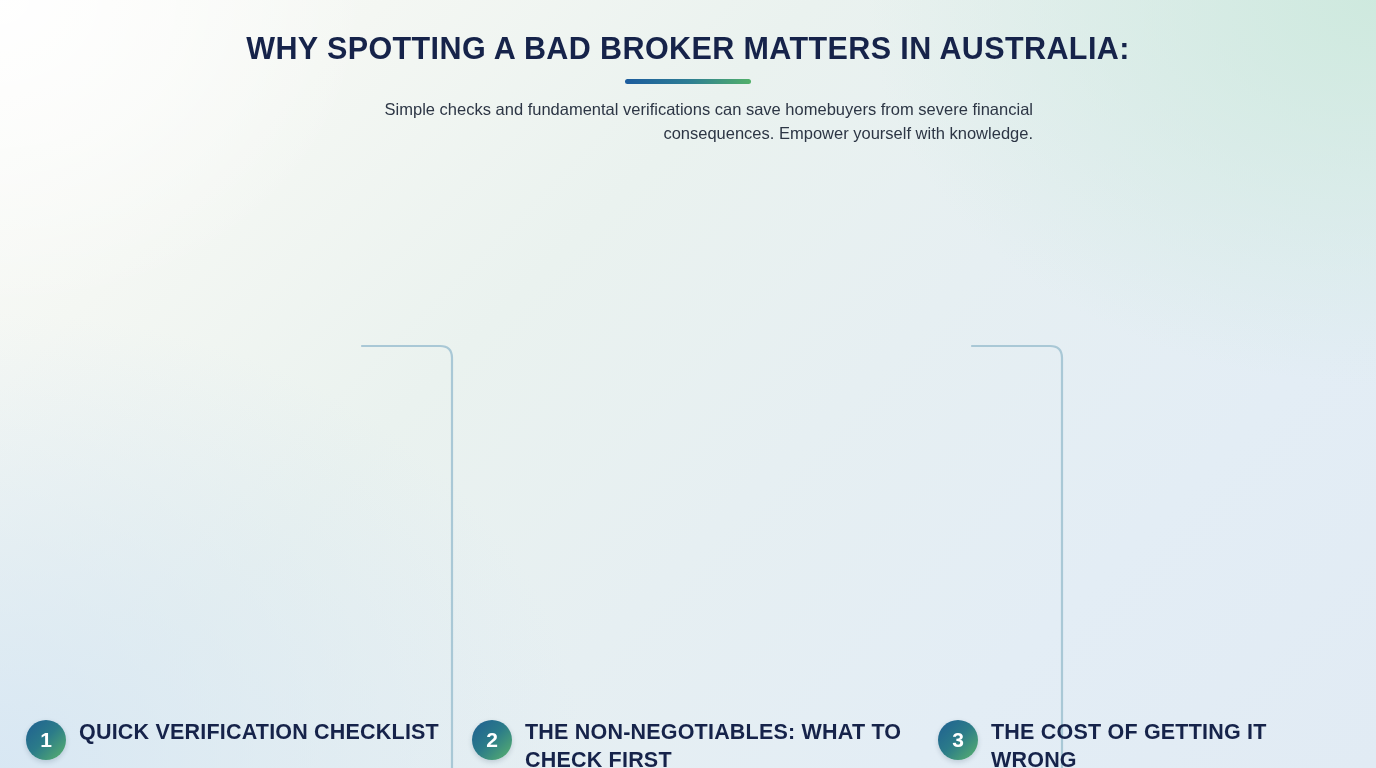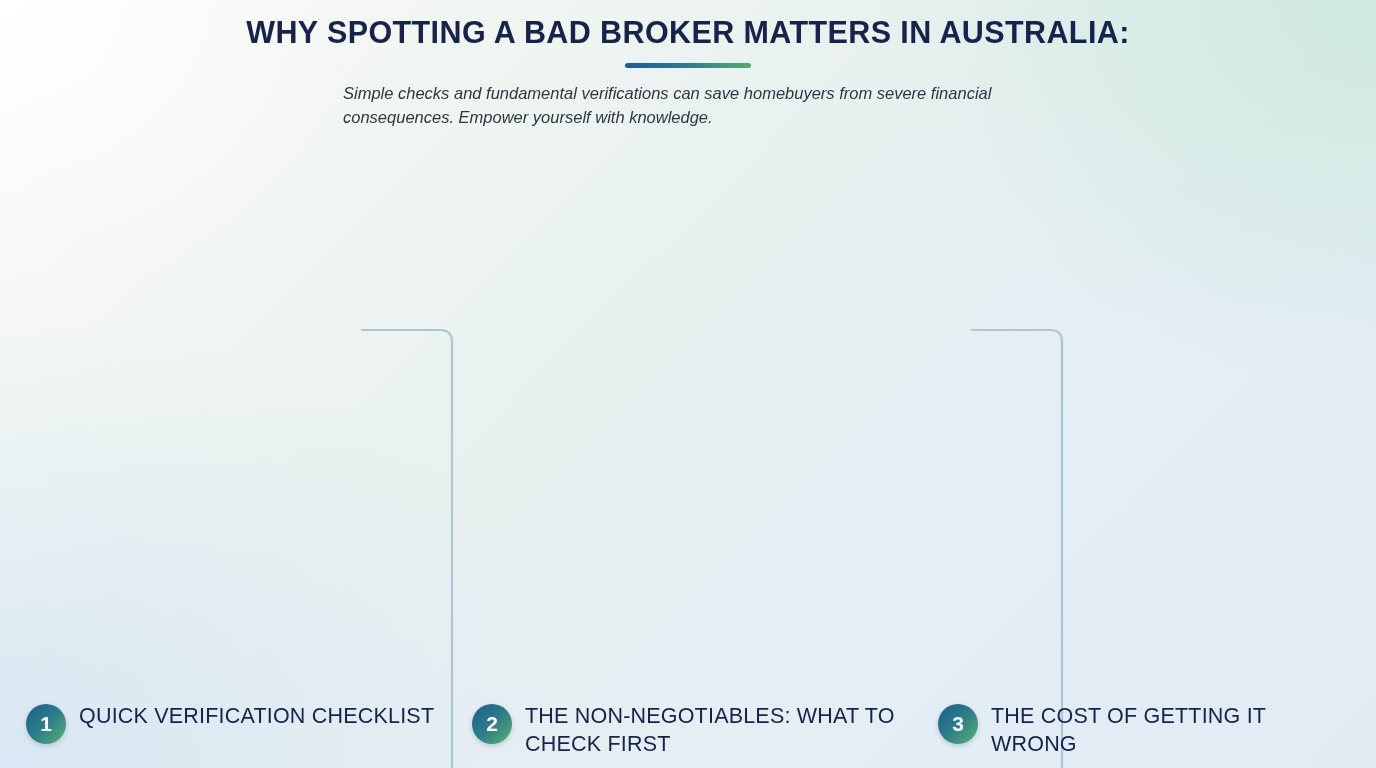--- a/index.html
+++ b/index.html
@@ -32,21 +32,21 @@
     inset: 0;
     background:
       radial-gradient(ellipse 820px 620px at 100% 0%, rgba(205,233,221,0.95) 0%, rgba(205,233,221,0) 62%),
       radial-gradient(ellipse 900px 700px at 0% 100%, rgba(214,230,244,0.9) 0%, rgba(214,230,244,0) 65%),
       radial-gradient(ellipse 620px 520px at 0% 0%, rgba(255,255,255,0.95) 0%, rgba(255,255,255,0) 60%);
     pointer-events: none;
   }
   #infographic > * { position: relative; }
 
   
-  .header { padding-top: 14px; text-align: center; }
+  .header { padding-top: 30px; text-align: center; }
 
   .title {
     font-size: 30.5px;
     font-weight: bold;
     letter-spacing: 0.4px;
     line-height: 1.22;
     color: #16234a;
     text-transform: uppercase;
   }
   .title .line2 { display: block; }
@@ -58,22 +58,21 @@
     border-radius: 3px;
     background: linear-gradient(90deg, #1c5c9e 0%, #2d7d94 50%, #52b06a 100%);
   }
 
   .subtitle {
     margin: 14px auto 0;
     width: 690px;
     font-size: 16.5px;
     line-height: 1.44;
     color: #2d3645;
-    text-align: left;
-    font-style: italic;
+    text-align: right;
   }
 
   
   .columns {
     display: flex;
     margin-top: 20px;
     padding: 0 26px;
   }
   .column { position: relative; }
   .col-1 { width: 432px; padding-right: 16px; }
@@ -92,21 +91,21 @@
     font-weight: bold;
     display: flex; align-items: center; justify-content: center;
     box-shadow: 0 2px 5px rgba(20,50,80,0.18);
     margin-top: 2px;
   }
 
   .col-head-text { padding-top: 1px; }
 
   .col-title {
     font-size: 21.5px;
-    font-weight: normal;
+    font-weight: bold;
     line-height: 1.3;
     letter-spacing: 0.2px;
     color: #16234a;
     text-transform: uppercase;
   }
 
   
   .connector { position: absolute; pointer-events: none; }
   .connector-left  { left: 352px; top: 190px; }
   .connector-right { left: 838px; top: 190px; }

